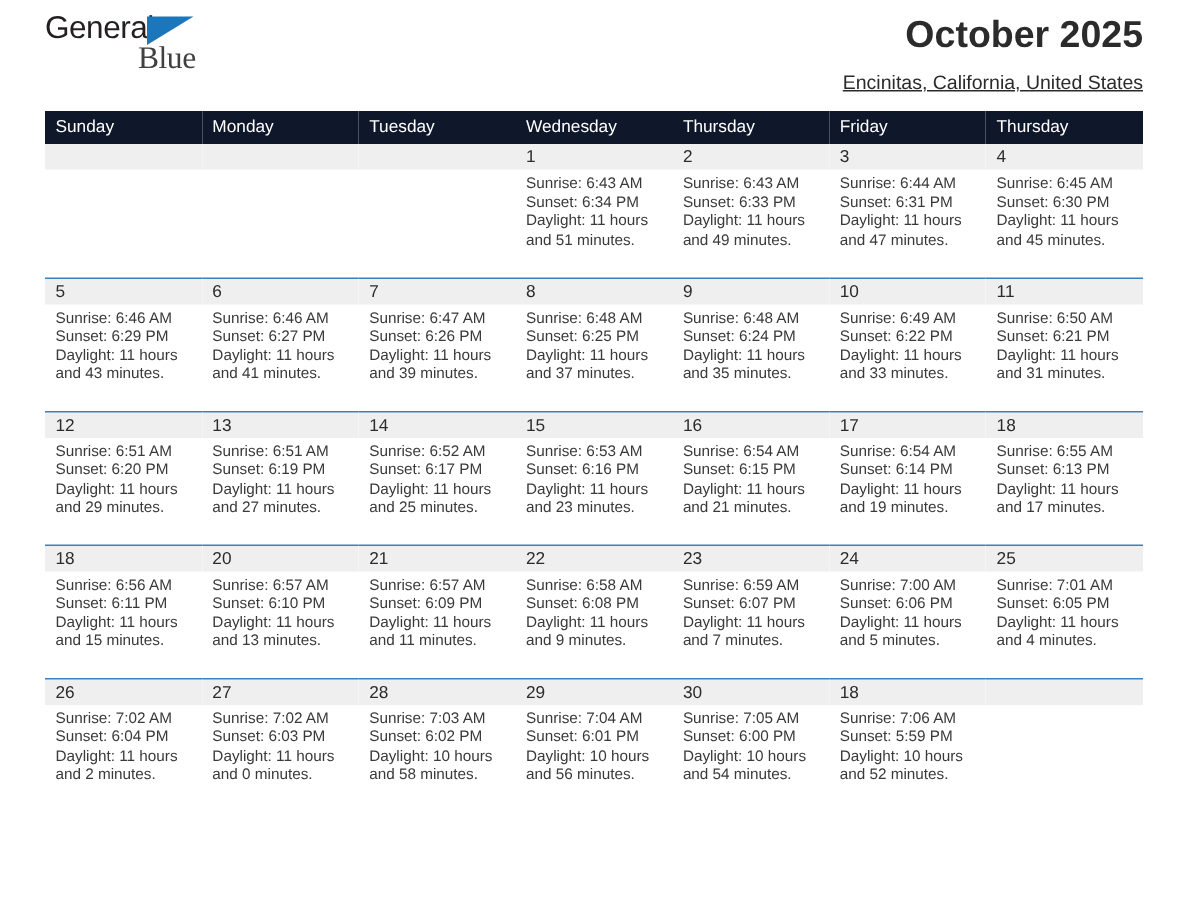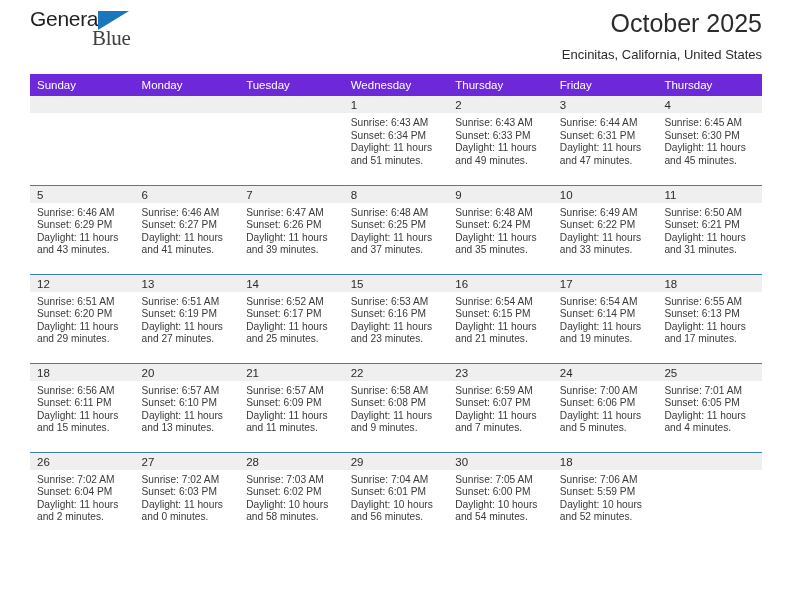--- a/index.html
+++ b/index.html
@@ -66,38 +66,39 @@
     font-family: Liberation Serif, serif;
   }
   .title-block {
     text-align: right;
     padding-top: 2px;
   }
   .cal-title {
     font-size: 25px;
     color: #2b2b2b;
     line-height: 1.1;
-    font-weight: normal;
+    font-weight: bold;
     margin: 0;
   }
   .cal-subtitle {
     font-size: 13px;
     color: #2b2b2b;
     margin: 9px 0 0 0;
     font-weight: normal;
+    text-decoration: underline;
   }
 
   
   table.calendar {
     width: 732px;
     border-collapse: collapse;
     table-layout: fixed;
   }
   table.calendar th {
-    background: #6d28d9;
+    background: #0f172a;
     color: #ffffff;
     font-size: 11.5px;
     font-weight: normal;
     text-align: left;
     padding: 5px 0 5px 7px;
     height: 20px;
     box-sizing: border-box;
   }
   table.calendar td {
     vertical-align: top;

